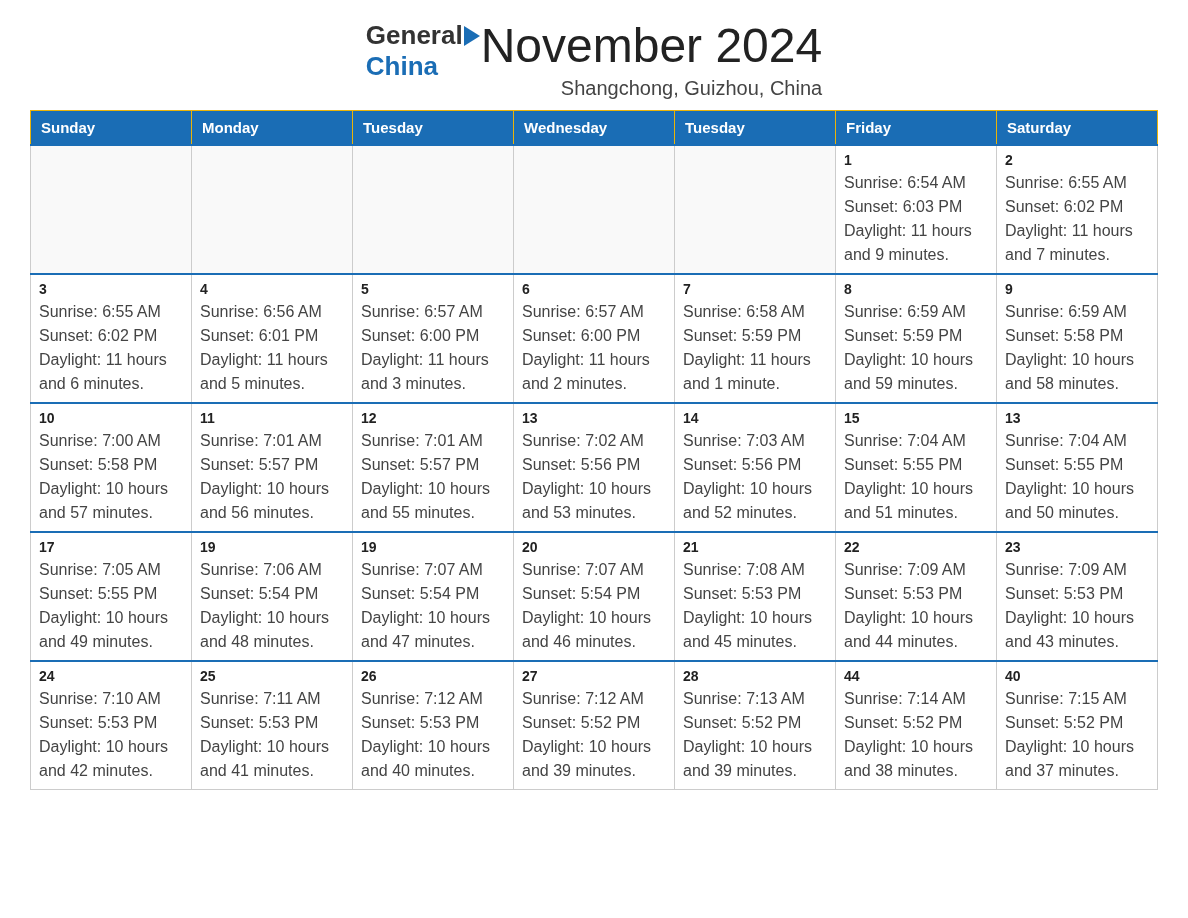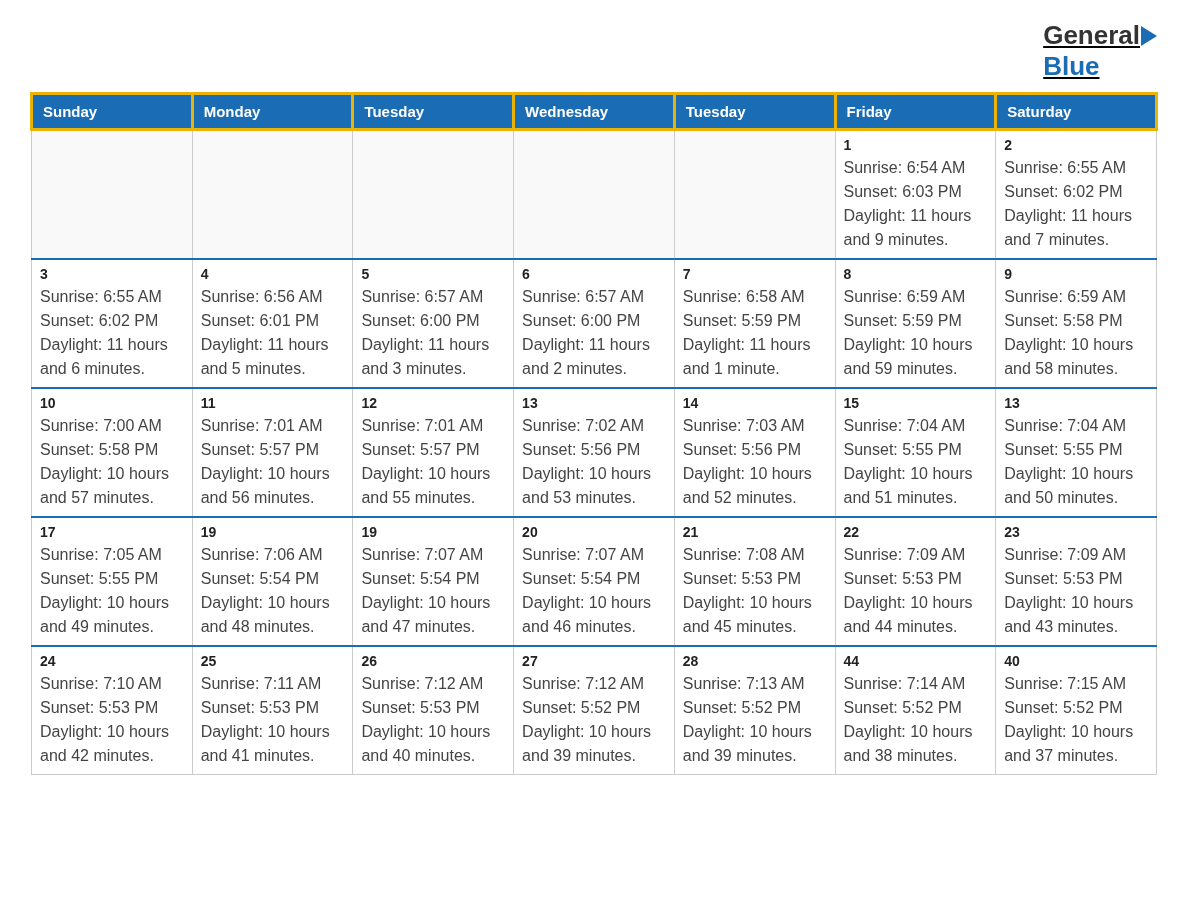--- a/index.html
+++ b/index.html
@@ -5,24 +5,23 @@
     * { box-sizing: border-box; margin: 0; padding: 0; }
     body {
       font-family: Arial, sans-serif;
       background: #fff;
       padding: 20px 30px;
       width: 1188px;
       min-height: 918px;
     }
     .header-area {
       display: flex;
-      justify-content: flex-end;
+      justify-content: center;
       align-items: flex-start;
       margin-bottom: 10px;
-      text-decoration: underline;
     }
     .title-area {
       text-align: right;
     }
     .month-title {
       font-size: 48px;
       font-weight: normal;
       color: #222;
       line-height: 1.1;
     }
@@ -36,21 +35,21 @@
       border-collapse: collapse;
       margin-top: 10px;
     }
     .calendar th {
       background-color: #1a6db5;
       color: #fff;
       font-size: 15px;
       font-weight: bold;
       padding: 8px 10px;
       text-align: left;
-      border: 3px solid #eab308;
+      border: 1px solid #eab308;
     }
     .calendar td {
       width: 14.28%;
       vertical-align: top;
       padding: 6px 8px;
       border: 1px solid #ccc;
       border-top: 2px solid #1a6db5;
       font-size: 12.5px;
       color: #333;
       height: 110px;
@@ -101,21 +100,25 @@
   </style>
 </head>
 <body>
 
 <div class="header-area">
   <div class="logo-block">
     <div class="logo-row1">
       <span class="logo-general" style="font-size:26px;font-weight:bold;color:#333;">General</span>
       <span class="logo-arrow"></span>
     </div>
-    <div class="logo-line2">Blue</div>
+    <div class="logo-line2">China</div>
+  </div>
+  <div class="title-area">
+    <div class="month-title">November 2024</div>
+    <div class="location-title">Shangchong, Guizhou, China</div>
   </div>
 </div>
 
 <table class="calendar">
   <thead>
     <tr>
     <th>Sunday</th>
         <th>Monday</th>
         <th>Tuesday</th>
         <th>Wednesday</th>

